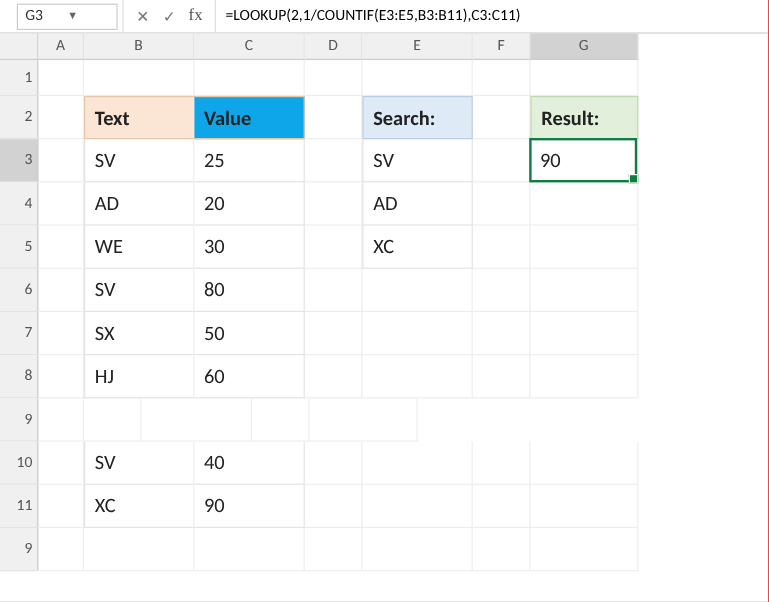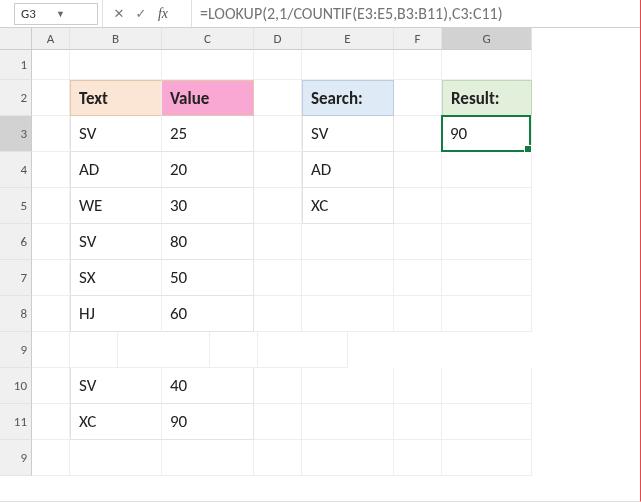--- a/index.html
+++ b/index.html
@@ -5,42 +5,42 @@
   * { box-sizing: border-box; margin: 0; padding: 0; }
   body { font-family: Calibri, Arial, sans-serif; font-size: 15px; background: #fff; color: #333; user-select: none; }
   .app { width: 641px; height: 502px; display: flex; flex-direction: column; border-bottom: 1px solid #e0e0e0; border-right: 1px solid #ef4444;}
   
   .formula-bar { display: flex; align-items: center; height: 28px; border-bottom: 1px solid #d0d0d0; background: #fff; }
   .name-box { width: 84px; height: 22px; border: 1px solid #ccc; margin: 2px 4px 2px 14px; display: flex; align-items: center; padding: 0 6px; font-size: 13px; background: #fff; }
   .name-box span { flex: 1; }
   .chev { font-size: 9px; color: #666; }
   .fb-btns { display: flex; align-items: center; gap: 2px; padding: 0 6px; border-left: 1px solid #e0e0e0; height: 100%;}
   .fb-btn { width: 20px; height: 20px; display: flex; align-items: center; justify-content: center; font-size: 13px; color: #777; }
-  .fx { font-style: italic; font-family: 'Times New Roman', serif; color: #555; font-size: 14px;}
-  .formula-input { flex: 1; padding: 0 8px; font-size: 16px; color: #737373; border-left: 1px solid #e0e0e0; height: 100%; display: flex; align-items: center; margin-left: 12px;}
+  .fx { font-family: 'Times New Roman', serif; color: #555; font-size: 14px;}
+  .formula-input { flex: 1; padding: 0 8px; font-size: 13px; color: #000000; border-left: 1px solid #e0e0e0; height: 100%; display: flex; align-items: center;}
   .corner { width: 32px; height: 22px; background: #f0f0f0; border-right: 1px solid #ccc; border-bottom: 1px solid #ccc; }
   .row-headers { width: 32px; }
   .rh, .ch { background: #f0f0f0; font-size: 13px; color: #555; display: flex; align-items: center; justify-content: center; }
   .ch { border-right: 1px solid #e3e3e3; border-bottom: 1px solid #ccc; }
   .rh { border-bottom: 1px solid #e3e3e3; border-right: 1px solid #ccc; justify-content: flex-end; padding-right: 4px;}
   .ch.sel, .rh.sel { background: #d2d2d2; }
   
   .top-row { display: flex; }
   .cells { position: relative; flex: 1; }
   .row { display: flex; }
   .cell { border-right: 1px solid #eee; border-bottom: 1px solid #eee; padding: 4px 8px; display: flex; align-items: center; font-size: 17px; color: #222; overflow: hidden;}
   
   .colA { width: 38px; } .colB { width: 92px; } .colC { width: 92px; } .colD { width: 48px; }
   .colE { width: 92px; } .colF { width: 48px; } .colG { width: 90px; }
   .rh, .row .cell { height: 36px; }
   .row.r1 .cell, .rh.r1 { height: 30px;}
   
   .hdr { font-weight: bold; border-bottom: 1px solid #e3c7a8; border-top: 1px solid #e3c7a8;}
   .hdrB { background: #fbe5d5; border-left: 1px solid #e3c7a8; text-align: right;}
-  .hdrC { background: #f9a8d4; border-right: 1px solid #e3c7a8;}
+  .hdrC { background: #0ea5e9; border-right: 1px solid #e3c7a8;}
   .hdrE { background: #deebf6; border-left: 1px solid #bbcde0; border-right: 1px solid #bbcde0; border-top-color:#bbcde0; border-bottom-color:#bbcde0;}
   .hdrG { background: #e2efdb; border-left: 1px solid #c1d8b4; border-right: 1px solid #c1d8b4; border-top-color:#c1d8b4; border-bottom-color:#c1d8b4;}
   .tb { border-left: 1px solid #e3e3e3; border-right: 1px solid #e3e3e3; border-bottom: 1px solid #e3e3e3;}
   .tbl { border-left: 1px solid #e3e3e3; border-bottom: 1px solid #e3e3e3;}
   .tbr { border-right: 1px solid #e3e3e3; border-bottom: 1px solid #e3e3e3; border-left:none;}
 
   .active-cell { position: absolute; border: 2px solid #107c41; background: transparent; pointer-events: none; }
   .active-cell::after { content:''; position:absolute; right:-3px; bottom:-3px; width:6px; height:6px; background:#107c41; border:1px solid #fff;}
 </style>
 </head>

